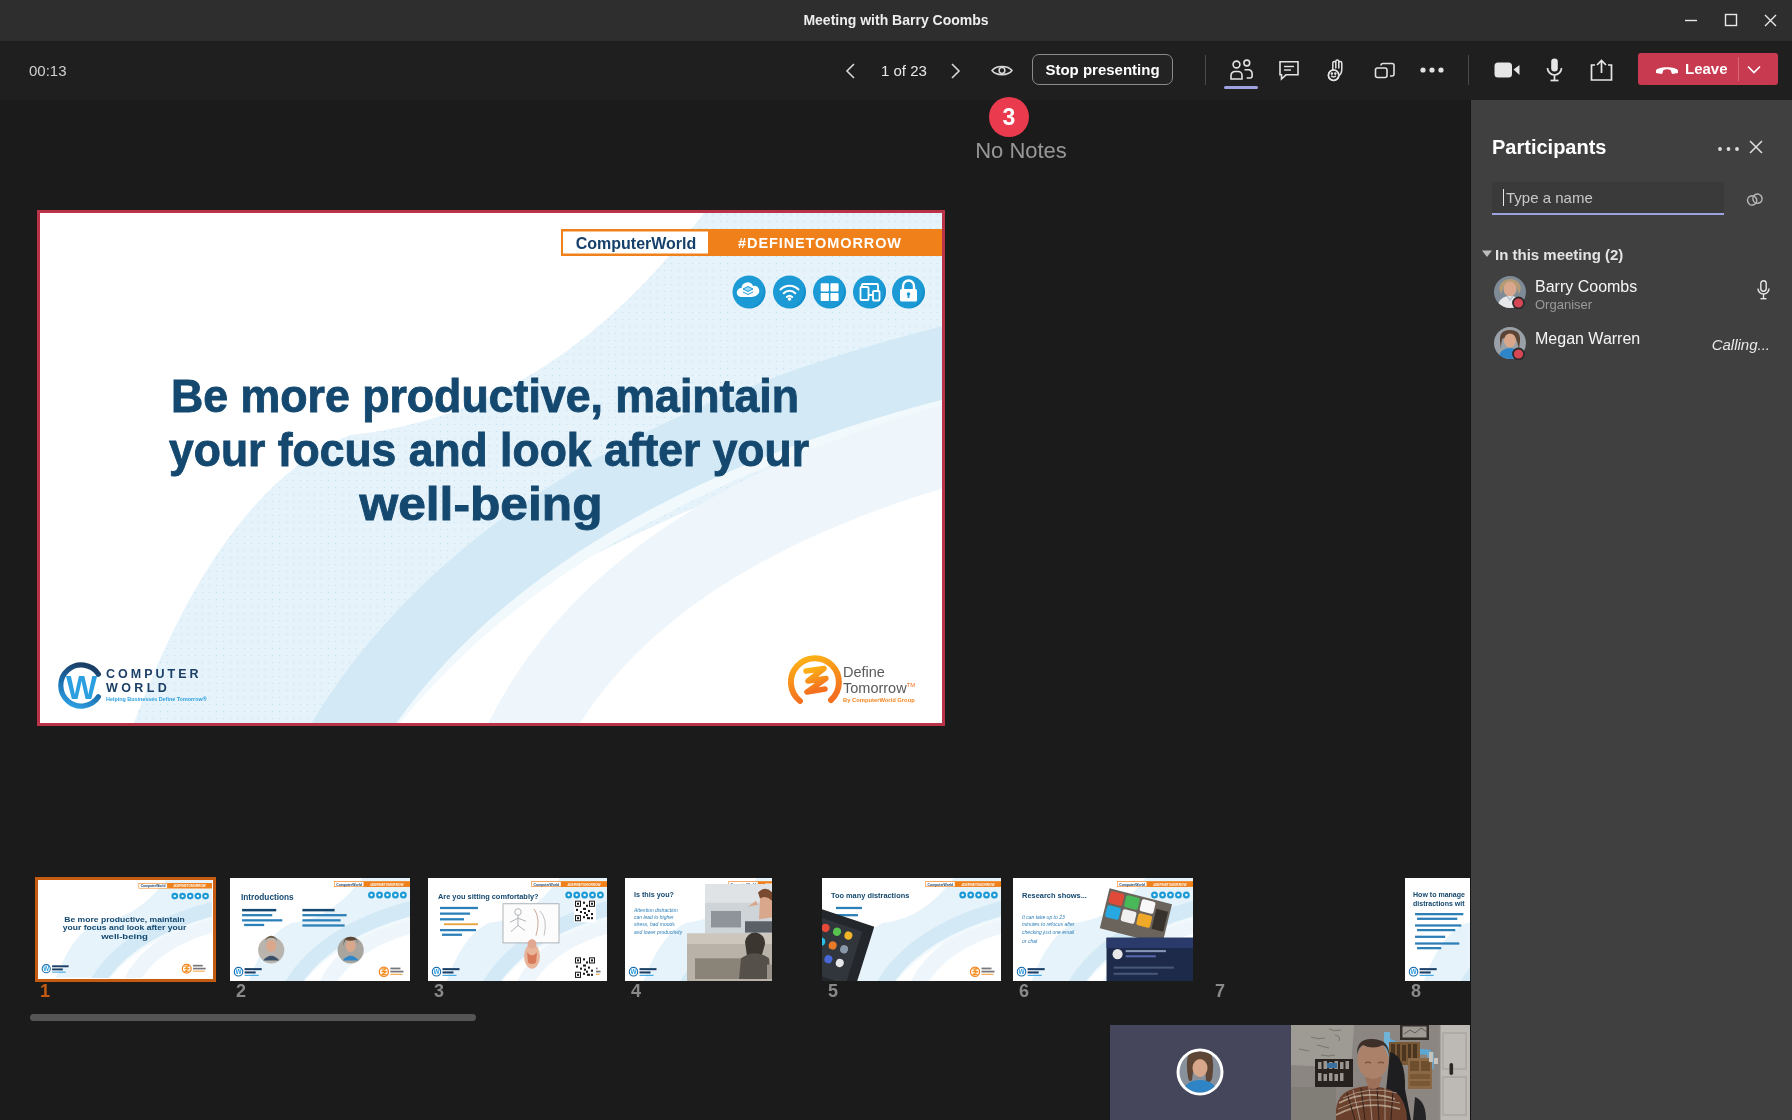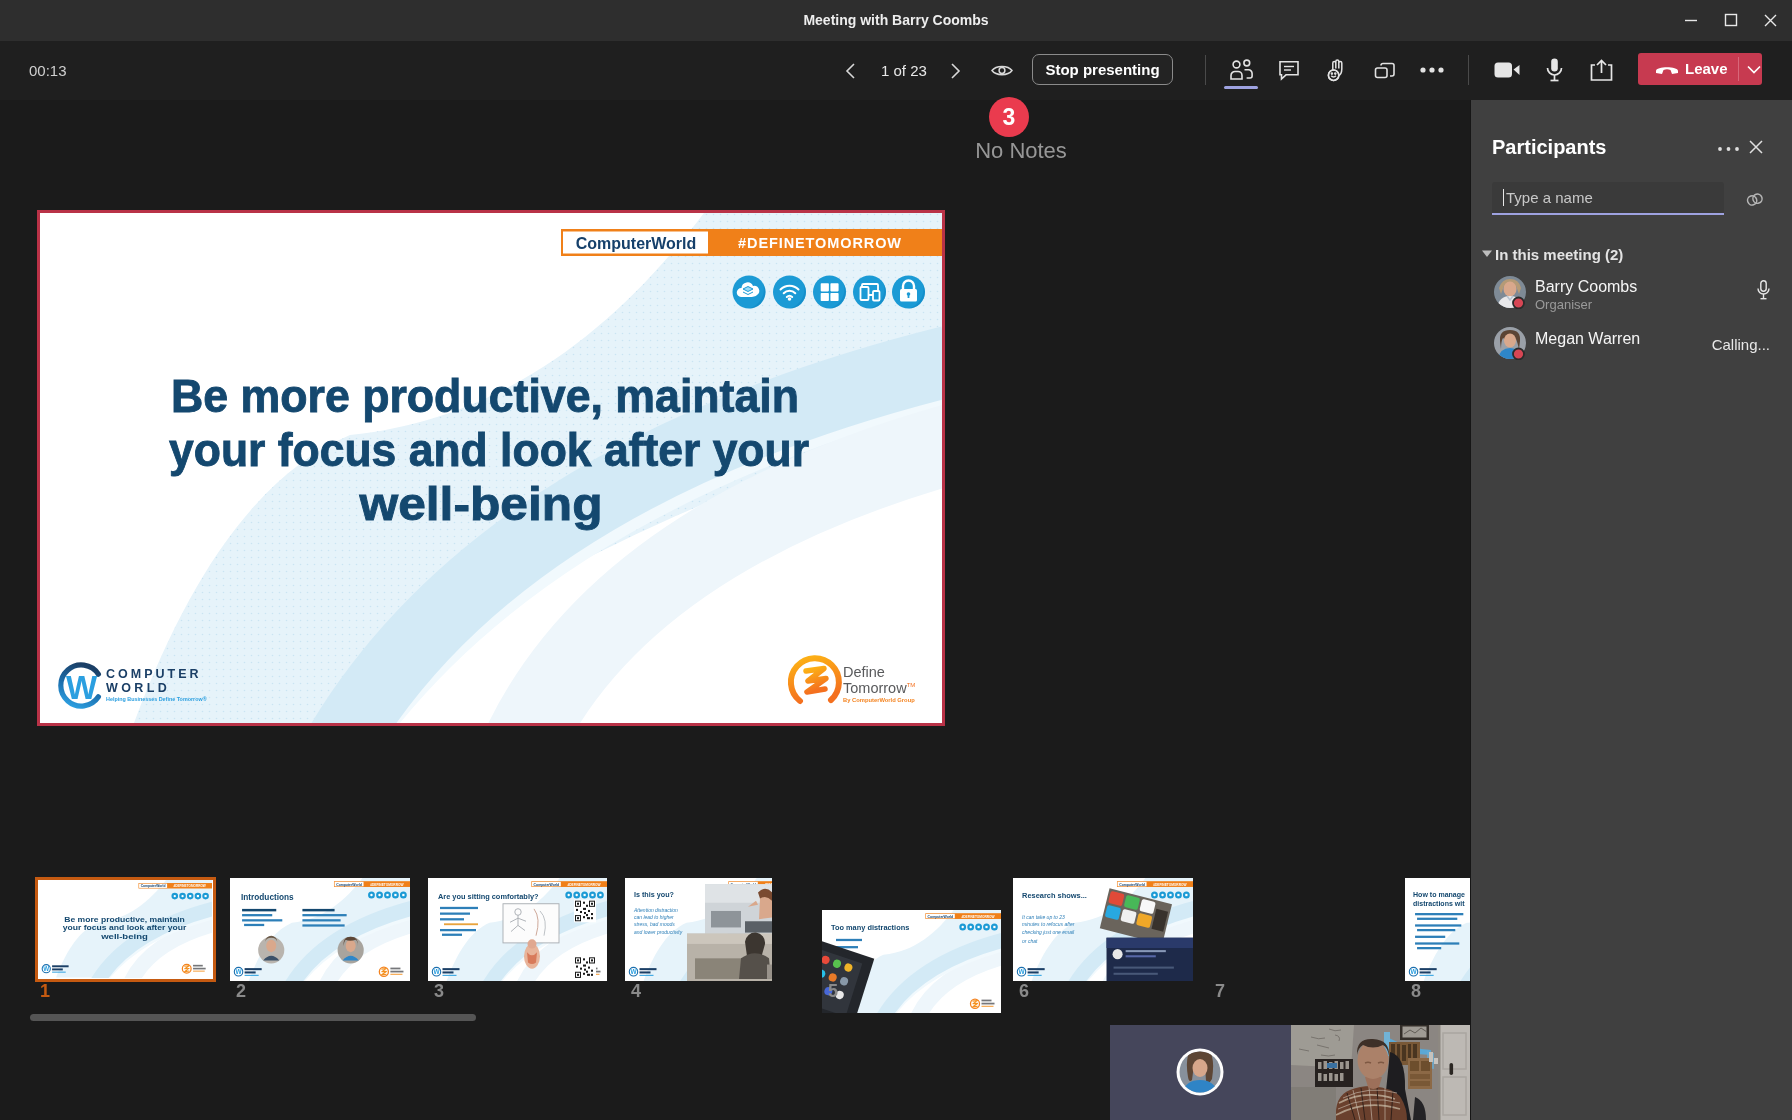--- a/index.html
+++ b/index.html
@@ -14,21 +14,21 @@
 
   #toolbar { position:absolute; left:0; top:41px; width:1792px; height:59px; background:#1f1f1f; }
   #timer { position:absolute; left:29px; top:62px; font-size:15px; color:#cfcfcf; }
   .navtxt { position:absolute; top:62px; font-size:15px; color:#e8e8e8; }
   #stopbtn { position:absolute; left:1032px; top:54px; width:141px; height:31px;
     background:#232323; border:1px solid #8b8b8b; border-radius:7px; color:#fff;
     font-size:15px; font-weight:700; text-align:center; line-height:29px; }
   .vsep { position:absolute; top:55px; width:1px; height:30px; background:#4a4a4a; }
   #underline { position:absolute; left:1224px; top:86px; width:34px; height:3px; background:#9ea2e0; border-radius:2px; }
 
-  #leavebtn { position:absolute; left:1638px; top:53px; width:124px; height:32px;
+  #leavebtn { position:absolute; left:1638px; top:53px; width:140px; height:32px;
     background:#c73a50; border-radius:3px;padding-left:48px; }
 
   #stage { position:absolute; left:0; top:100px; width:1470px; height:1020px; background:#1b1b1b; }
   #badge { position:absolute; left:989px; top:97px; width:40px; height:40px; border-radius:50%;
     background:#ea3b4e; color:#fff; font-size:23px; font-weight:700; text-align:center; line-height:40px; }
   #nonotes { position:absolute; left:966px; top:138px; width:110px; text-align:center;
     color:#979797; font-size:22px; }
 
   #slide { position:absolute; left:37px; top:210px; width:908px; height:516px;
     background:#fff; border:3px solid #b93247; }
@@ -42,21 +42,21 @@
   #tileB { position:absolute; left:1291px; top:1025px; width:179px; height:95px; background:#8f8b85; overflow:hidden; }
 
   #panel { position:absolute; left:1470px; top:100px; width:322px; height:1020px; background:#404040; border-left:1px solid #161616; }
   #ptitle { position:absolute; left:21px; top:36px; font-size:20px; font-weight:700; color:#fff; }
   #pinput { position:absolute; left:21px; top:82px; width:232px; height:33px; background:#3a3a3a;
     border-radius:3px 3px 0 0; border-bottom:2px solid #9ea2e0; color:#c8c8c8; font-size:15px;
     line-height:31px; padding-left:11px; }
   #inmeet { position:absolute; left:24px; top:146px; font-size:15px; font-weight:700; color:#e3e3e3; }
   .pname { position:absolute; left:64px; font-size:16px; color:#f5f5f5; }
   .psub  { position:absolute; left:64px; font-size:13px; color:#9a9a9a; }
-  #calling { position:absolute; right:22px; top:236px; font-size:15px; color:#e8e8e8; }
+  #calling { position:absolute; right:22px; top:236px; font-size:15px; color:#e8e8e8;font-style:italic; }
 </style>
 </head>
 <body>
 <div id="root">
   <div id="titlebar">
     <div id="titletext">Meeting with Barry Coombs</div>
     <svg class="abs" style="left:1650px;top:0" width="142" height="41" viewBox="0 0 142 41">
       <line x1="35" y1="20.5" x2="47" y2="20.5" stroke="#e8e8e8" stroke-width="1.4"></line>
       <rect x="75.5" y="14.5" width="11" height="11" fill="none" stroke="#e8e8e8" stroke-width="1.4"></rect>
       <path d="M115 15 L126 26 M126 15 L115 26" stroke="#e8e8e8" stroke-width="1.4"></path>
@@ -409,21 +409,21 @@
       <g font-size="5" font-style="italic" fill="#2d7fb8">
         <text x="9" y="33">Attention distraction</text>
         <text x="9" y="40">can lead to higher</text>
         <text x="9" y="47">stress, bad moods</text>
         <text x="9" y="54">and lower productivity</text>
       </g>
     </svg>
   </div>
   <div class="tnum" style="left:631px;">4</div>
 
-  <div class="thumb" style="left:822px; width:179px;margin-top:32px;">
+  <div class="thumb" style="left:822px; width:179px;">
     <svg width="179" height="103" viewBox="0 0 179 100" preserveAspectRatio="none">
       <use href="#minibase"></use>
       <text x="9" y="19" font-size="7.4" font-weight="bold" fill="#14486f">Too many distractions</text>
       <g fill="#2d7fb8">
         <rect x="14" y="28" width="26" height="2.2"></rect>
           <rect x="14" y="35" width="22" height="2.2"></rect>
         <rect x="14" y="42" width="16" height="2.2"></rect>
           <rect x="14" y="49" width="14" height="2.2"></rect>
         <rect x="14" y="56" width="16" height="2.2"></rect>
           <rect x="14" y="63" width="12" height="2.2"></rect>

